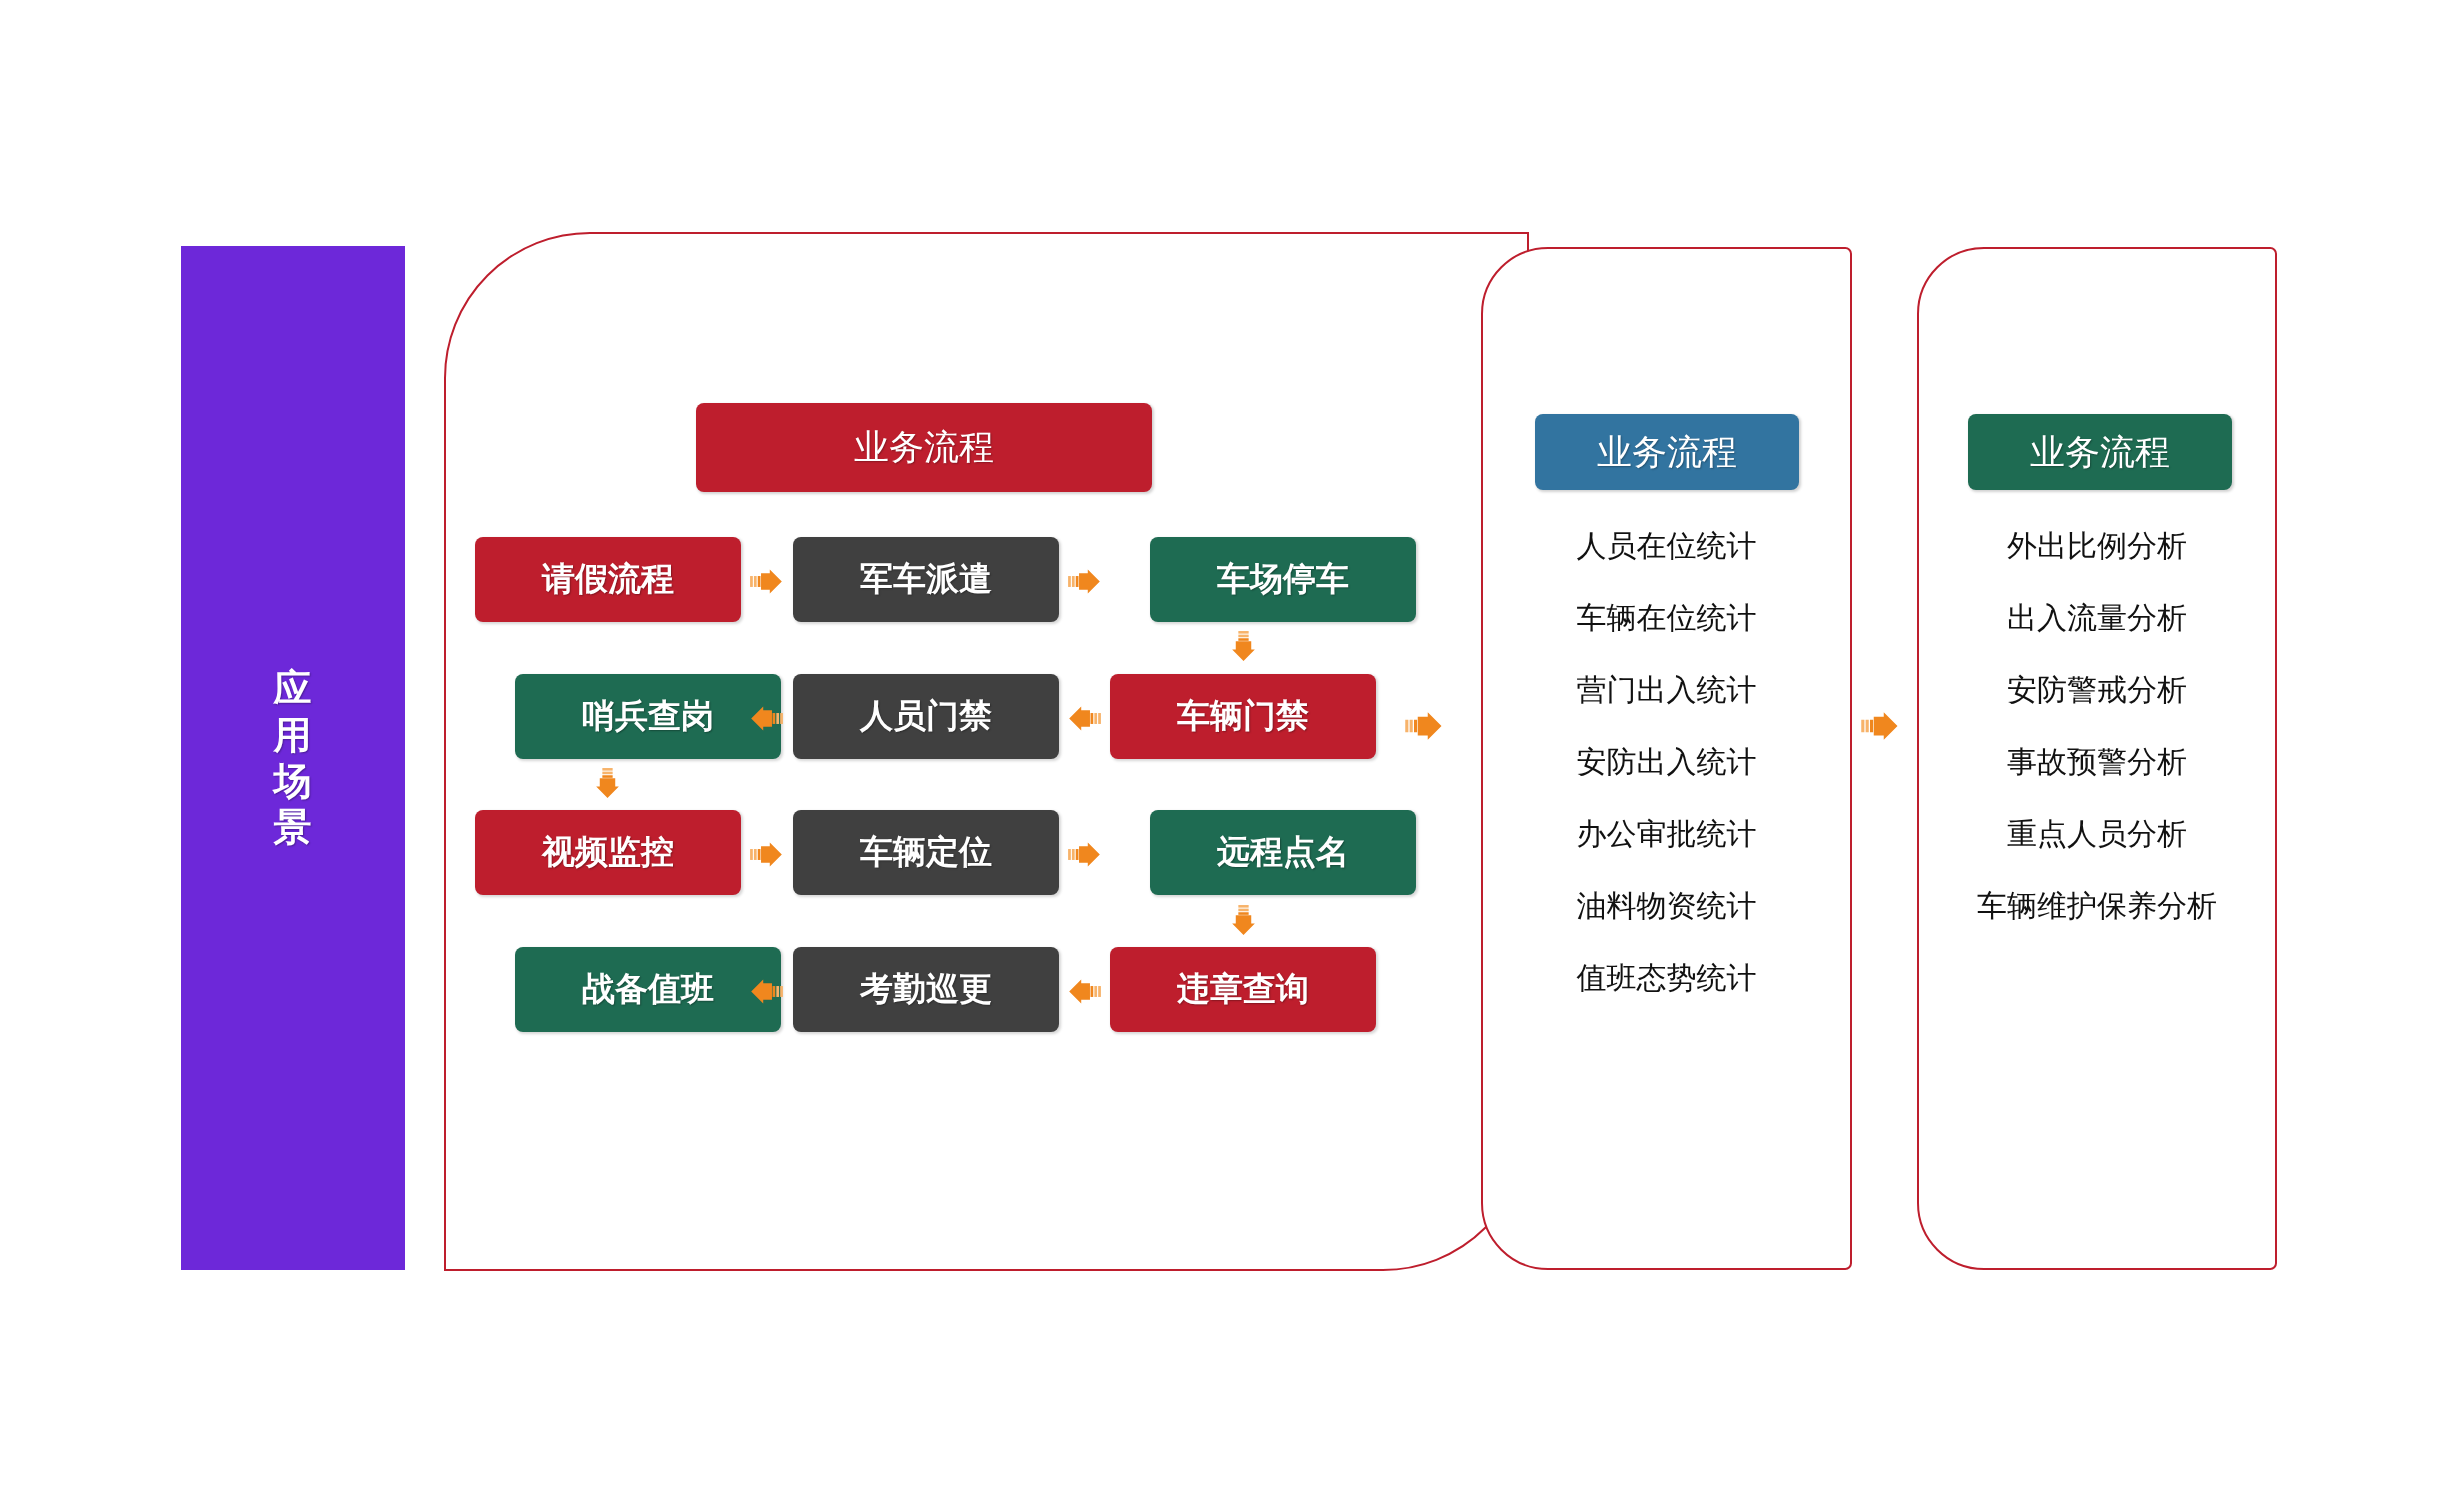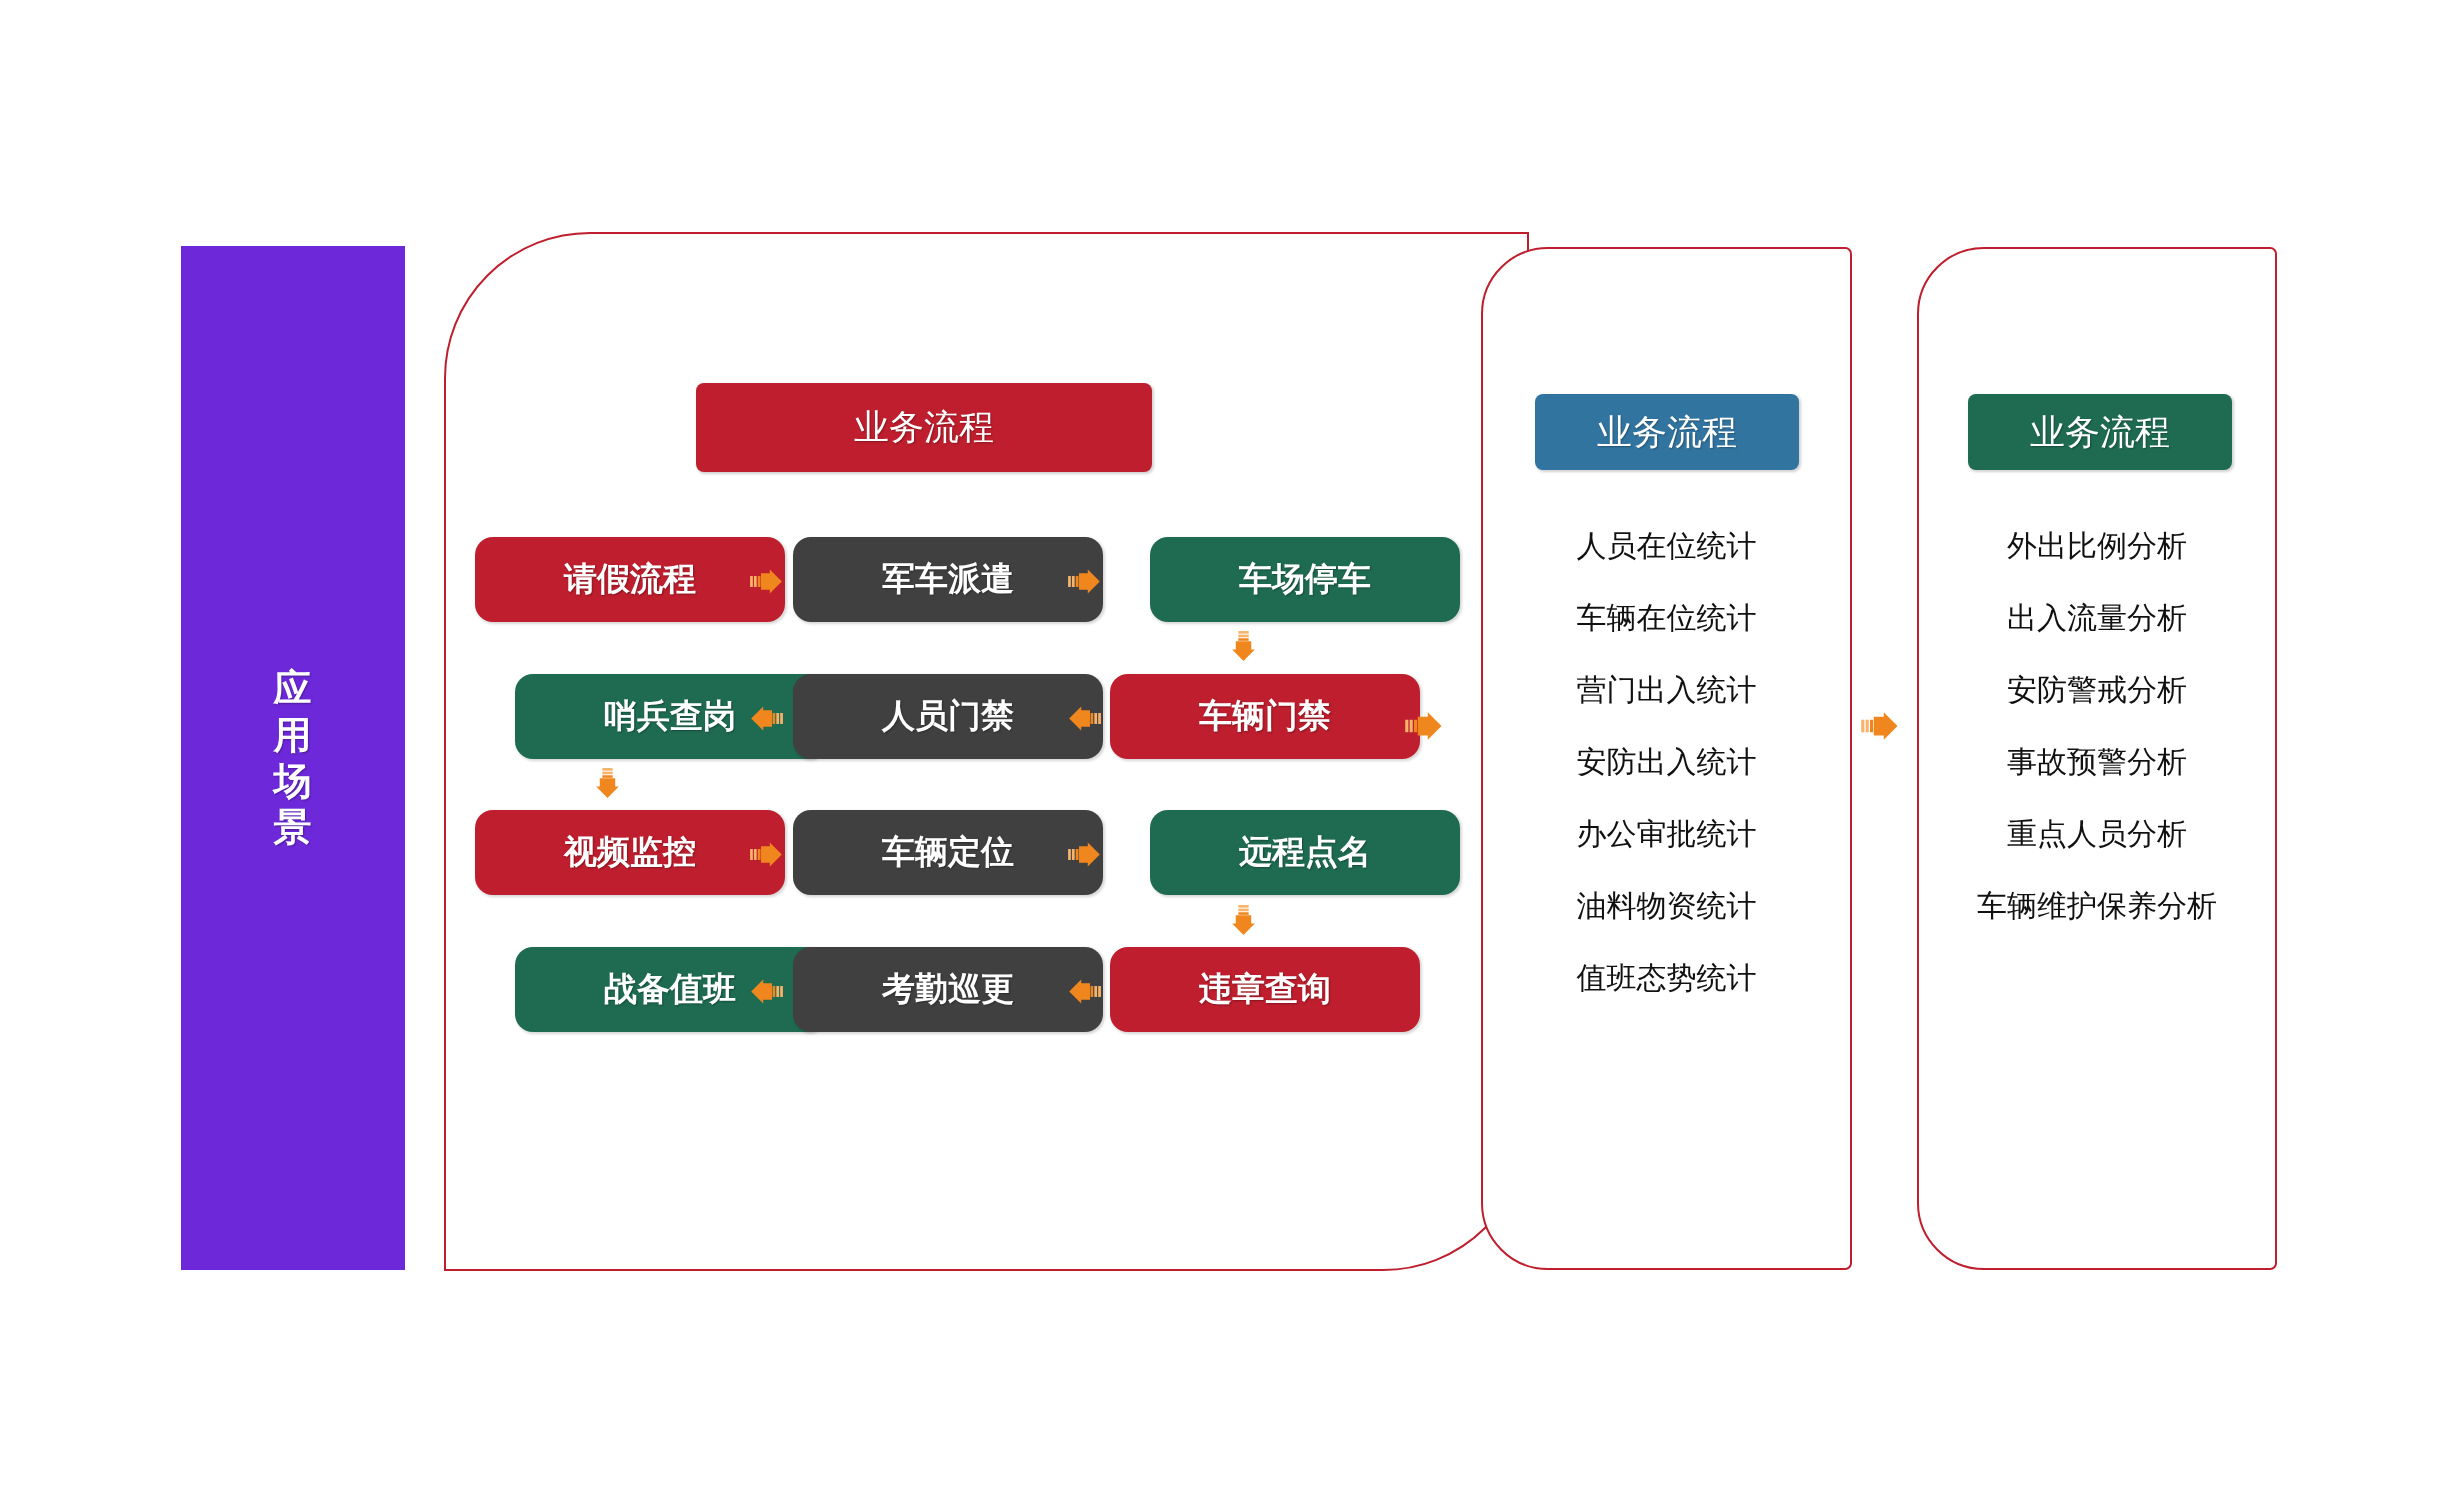--- a/index.html
+++ b/index.html
@@ -74,20 +74,21 @@
     position: absolute;
     display: flex;
     align-items: center;
     justify-content: center;
     border-radius: 7.9px;
     color: #ffffff;
     font-size: 35px;
     font-weight: 500;
     text-shadow: 1.1px 1.1px 1.7px rgba(0,0,0,0.28);
     box-shadow: 1.1px 1.7px 2.8px rgba(0,0,0,0.18);
+    margin-top: 20px;
   }
   #flow-header {
     left: 696px;
     top: 383px;
     width: 456px;
     height: 89px;
     background: #BE1E2D;
   }
   #stats-header {
     left: 1535px;
@@ -107,23 +108,23 @@
   
   #flow-grid {
     position: absolute;
     left: 475px;
     top: 537px;
     width: 1029px;
     height: 399px;
   }
   .flow-cell {
     position: absolute;
-    width: 310px;
+    width: 266px;
     height: 85px;
-    border-radius: 18px;
+    border-radius: 8px;
     display: flex;
     align-items: center;
     justify-content: center;
     color: #ffffff;
     font-size: 33px;
     font-weight: bold;
     text-shadow: 1.1px 1.1px 1.7px rgba(0,0,0,0.30);
     box-shadow: 1.1px 1.7px 2.8px rgba(0,0,0,0.16);
     box-sizing: border-box;
   }

